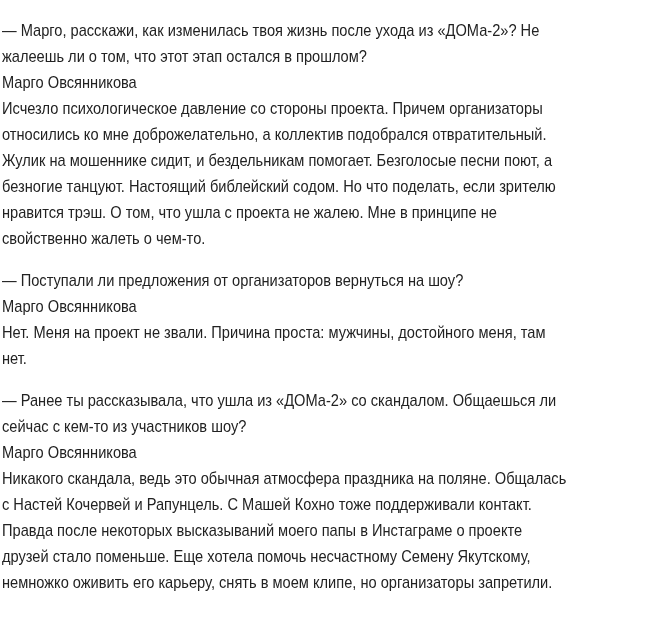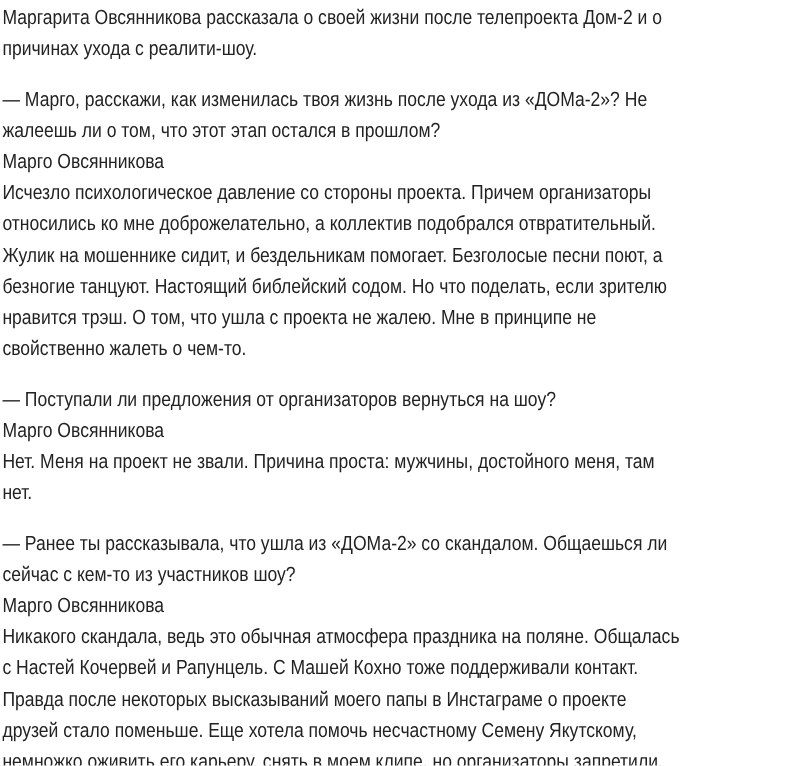--- a/index.html
+++ b/index.html
@@ -22,24 +22,20 @@
     transform: scaleX(0.86);
     transform-origin: left center;
     letter-spacing: 0px;
   }
   .gap { height: 16px; }
 </style>
 </head>
 <body>
 
 <div class="article">
-  <div>
-    <span class="line">Маргарита Овсянникова рассказала о своей жизни после телепроекта Дом-2 и о</span>
-    <span class="line">причинах ухода с реалити-шоу.</span>
-  </div>
   <div class="gap"></div>
 
   <div>
     <span class="line">— Марго, расскажи, как изменилась твоя жизнь после ухода из «ДОМа-2»? Не</span>
     <span class="line">жалеешь ли о том, что этот этап остался в прошлом?</span>
     <span class="line">Марго Овсянникова</span>
     <span class="line">Исчезло психологическое давление со стороны проекта. Причем организаторы</span>
     <span class="line">относились ко мне доброжелательно, а коллектив подобрался отвратительный.</span>
     <span class="line">Жулик на мошеннике сидит, и бездельникам помогает. Безголосые песни поют, а</span>
     <span class="line">безногие танцуют. Настоящий библейский содом. Но что поделать, если зрителю</span>

